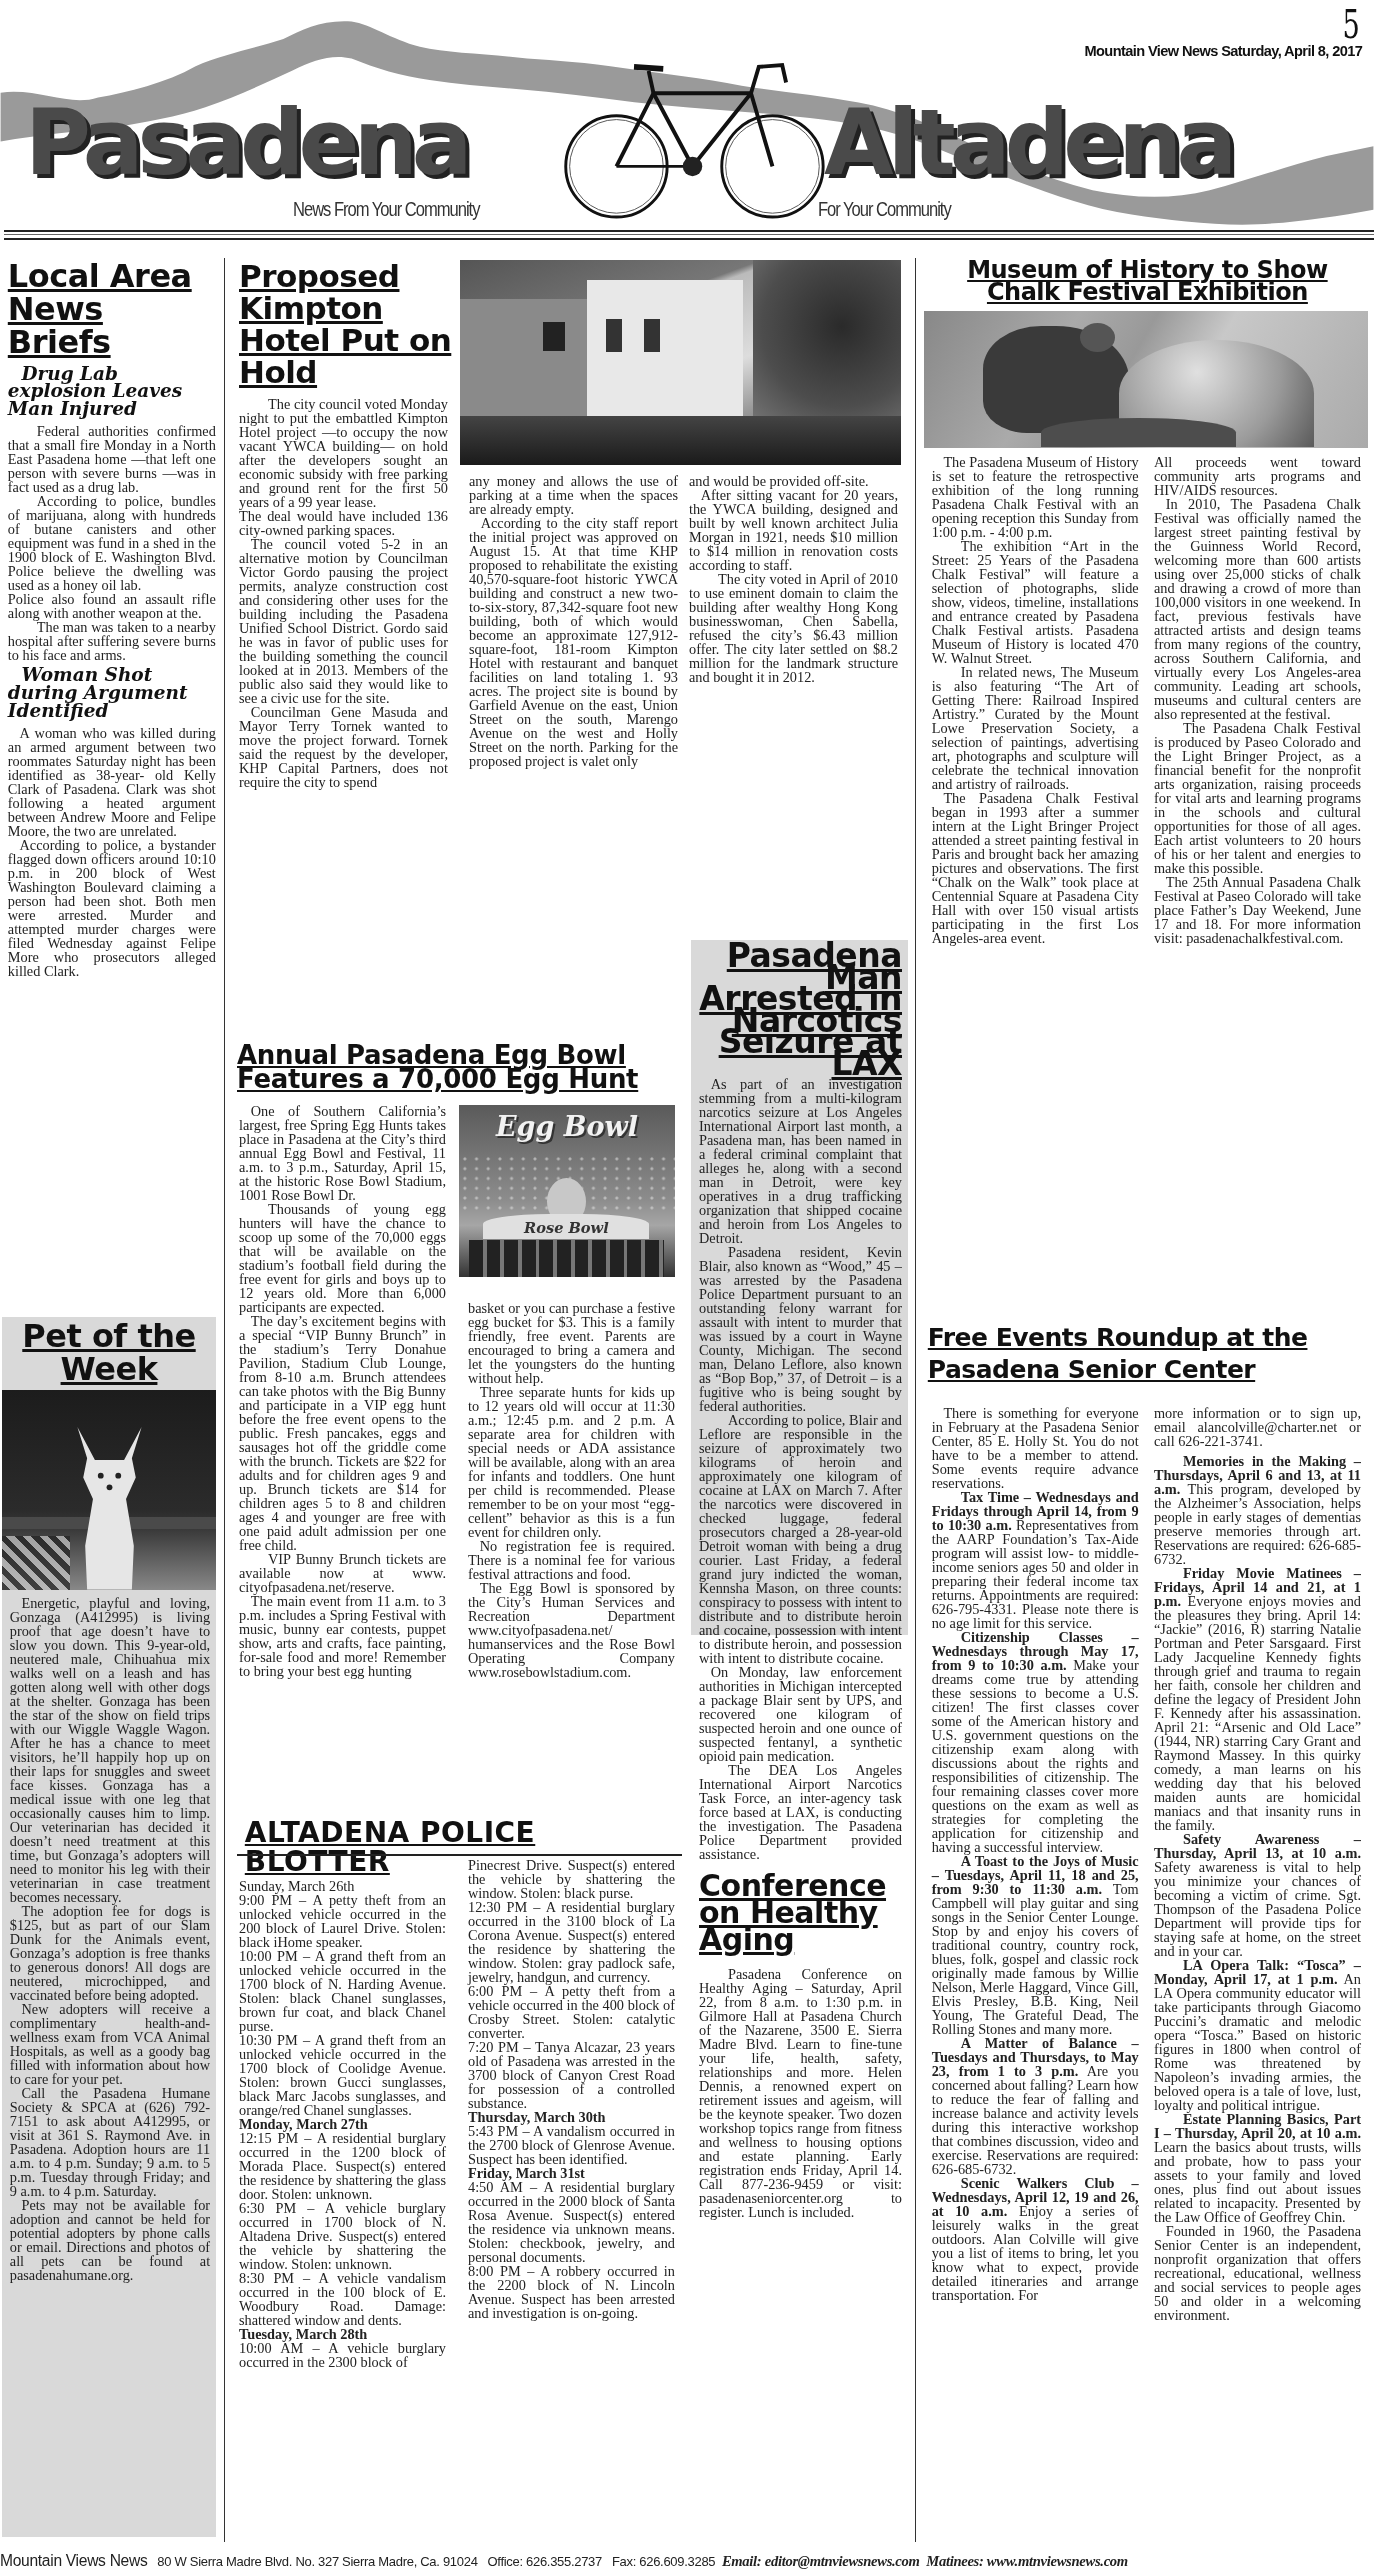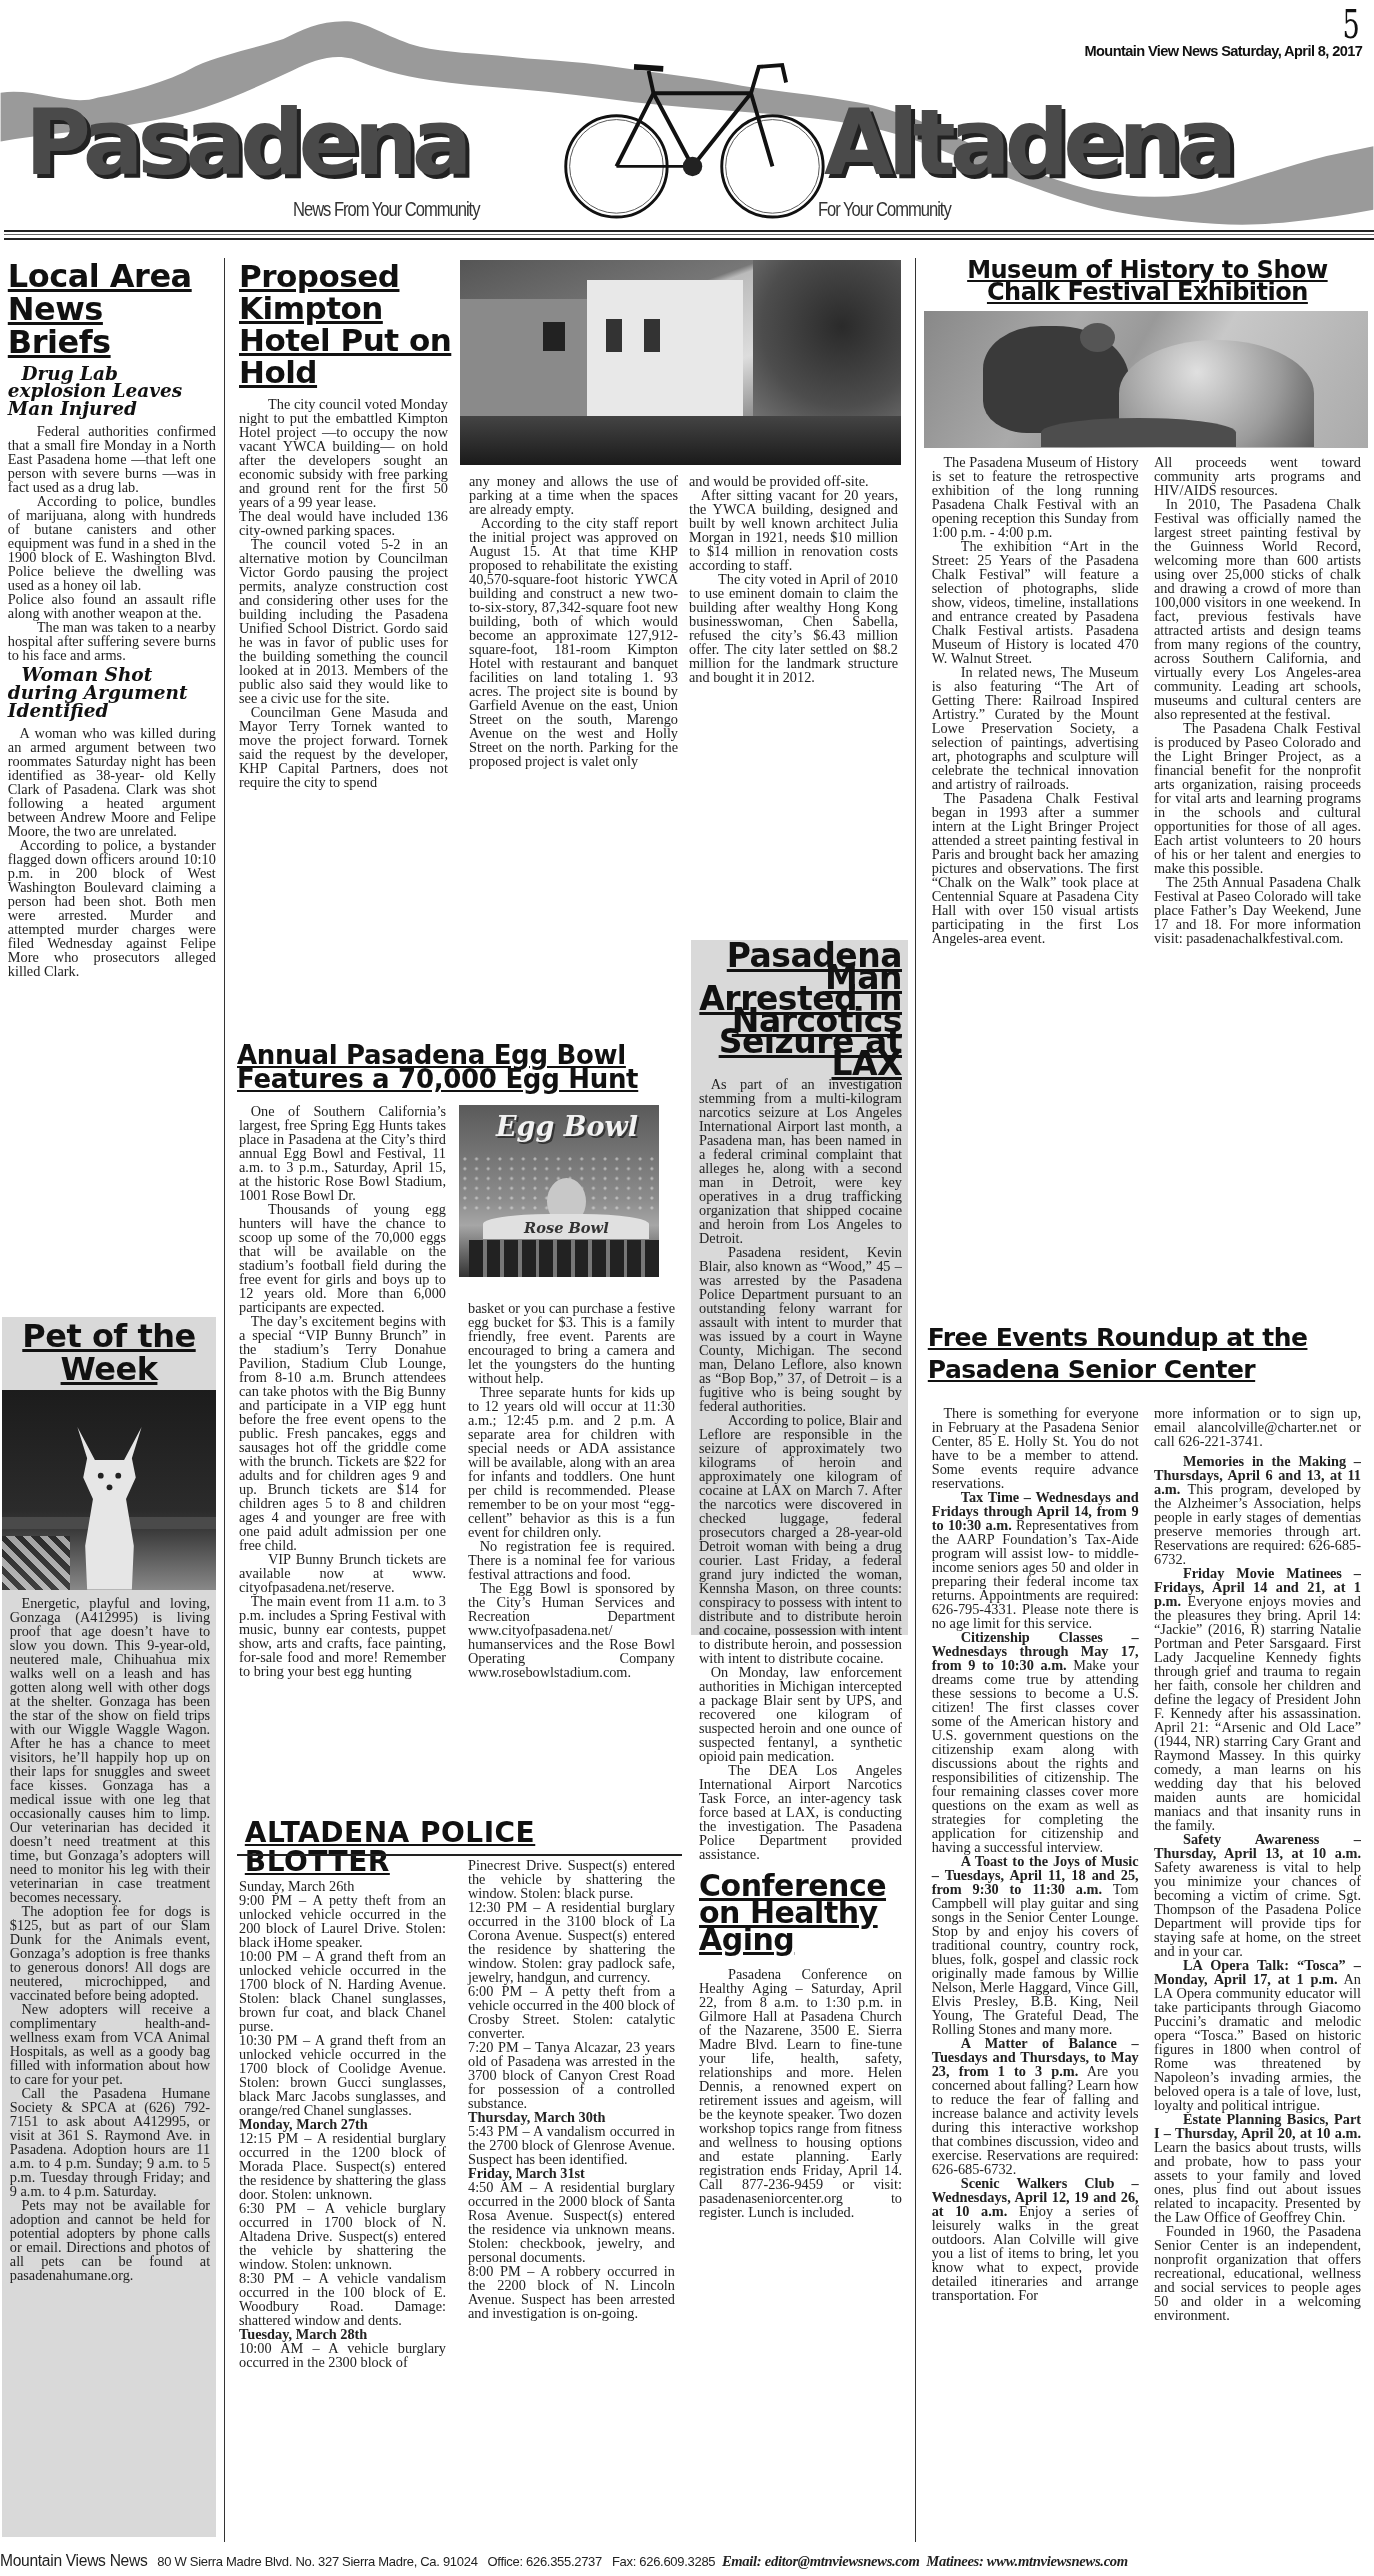--- a/index.html
+++ b/index.html
@@ -175,21 +175,21 @@
 
 <section class="abs" style="left:237px;top:1043px;width:447px;height:703px;">
   <h1 class="hl" style="font-size:26px;line-height:24.4px;letter-spacing:-0.3px;">Annual Pasadena Egg Bowl Features a 70,000 Egg Hunt</h1>
   <div class="body-text abs" style="left:2px;top:61px;width:207px;">
     <p>One of Southern California’s largest, free Spring Egg Hunts takes place in Pasadena at the City’s third annual Egg Bowl and Festival, 11 a.m. to 3 p.m., Saturday, April 15, at the historic Rose Bowl Stadium, 1001 Rose Bowl Dr.</p>
     <p class="deep">Thousands of young egg hunters will have the chance to scoop up some of the 70,000 eggs that will be available on the stadium’s football field during the free event for girls and boys up to 12 years old.  More than 6,000 participants are expected.</p>
     <p>The day’s excitement begins with a special “VIP Bunny Brunch” in the stadium’s Terry Donahue Pavilion, Stadium Club Lounge, from 8-10 a.m. Brunch attendees can take photos with the Big Bunny and participate in a VIP egg hunt before the free event opens to the public. Fresh pancakes, eggs and sausages hot off the griddle come with the brunch.  Tickets are $22 for adults and for children ages 9 and up.  Brunch tickets are $14 for children ages 5 to 8 and children ages 4 and younger are free with one paid adult admission per one free child.</p>
     <p class="deep">VIP Bunny Brunch tickets are available now at www. cityofpasadena.net/reserve.</p>
     <p>The main event from 11 a.m. to 3 p.m. includes a Spring Festival with music, bunny ear contests, puppet show, arts and crafts, face painting, for-sale food and more!  Remember to bring your best egg hunting</p>
   </div>
-  <div class="photo" style="left:222px;top:62px;width:200px;height:172px;background:linear-gradient(180deg,#5a5a5a 0%,#8c8c8c 55%,#a6a6a6 70%,#333 100%);">
+  <div class="photo" style="left:222px;top:62px;width:216px;height:172px;background:linear-gradient(180deg,#5a5a5a 0%,#8c8c8c 55%,#a6a6a6 70%,#333 100%);">
     <div class="abs" style="left:0;top:5.9px;width:216px;text-align:center;font-family:'DejaVu Serif',serif;font-style:italic;font-weight:bold;font-size:27px;color:#f2f2f2;text-shadow:2px 2px 0 #333;">Egg Bowl</div>
     <div class="abs" style="left:0;top:49px;width:216px;height:59px;background:radial-gradient(circle,#ddd 1px,transparent 2px) 0 0/11.7px 9.8px;opacity:.6;"></div>
     <div class="abs" style="left:88px;top:73px;width:39px;height:47px;border-radius:50%;background:#c8c8c8;"></div>
     <div class="abs" style="left:24.4px;top:109px;width:166px;height:25px;background:#e0e0e0;border-radius:40% 40% 0 0;text-align:center;font-family:'DejaVu Serif',serif;font-style:italic;font-weight:bold;font-size:14.6px;line-height:27px;color:#333;">Rose Bowl</div>
     <div class="abs" style="left:9.8px;top:135px;width:195px;height:37px;background:repeating-linear-gradient(90deg,#222 0 13.7px,#777 13.7px 17.6px);"></div>
   </div>
   <div class="body-text abs" style="left:231px;top:258px;width:207px;">
     <p class="noind">basket or you can purchase a festive egg bucket for $3.  This is a family friendly, free event. Parents are encouraged to bring a camera and let the youngsters do the hunting without help.</p>
     <p>Three separate hunts for kids up to 12 years old will occur at 11:30 a.m.; 12:45 p.m. and 2 p.m.  A separate area for children with special needs or ADA assistance will be available, along with an area for infants and toddlers.  One hunt per child is recommended. Please remember to be on your most “egg-cellent” behavior as this is a fun event for children only.</p>
     <p>No registration fee is required. There is a nominal fee for various festival attractions and food.</p>

